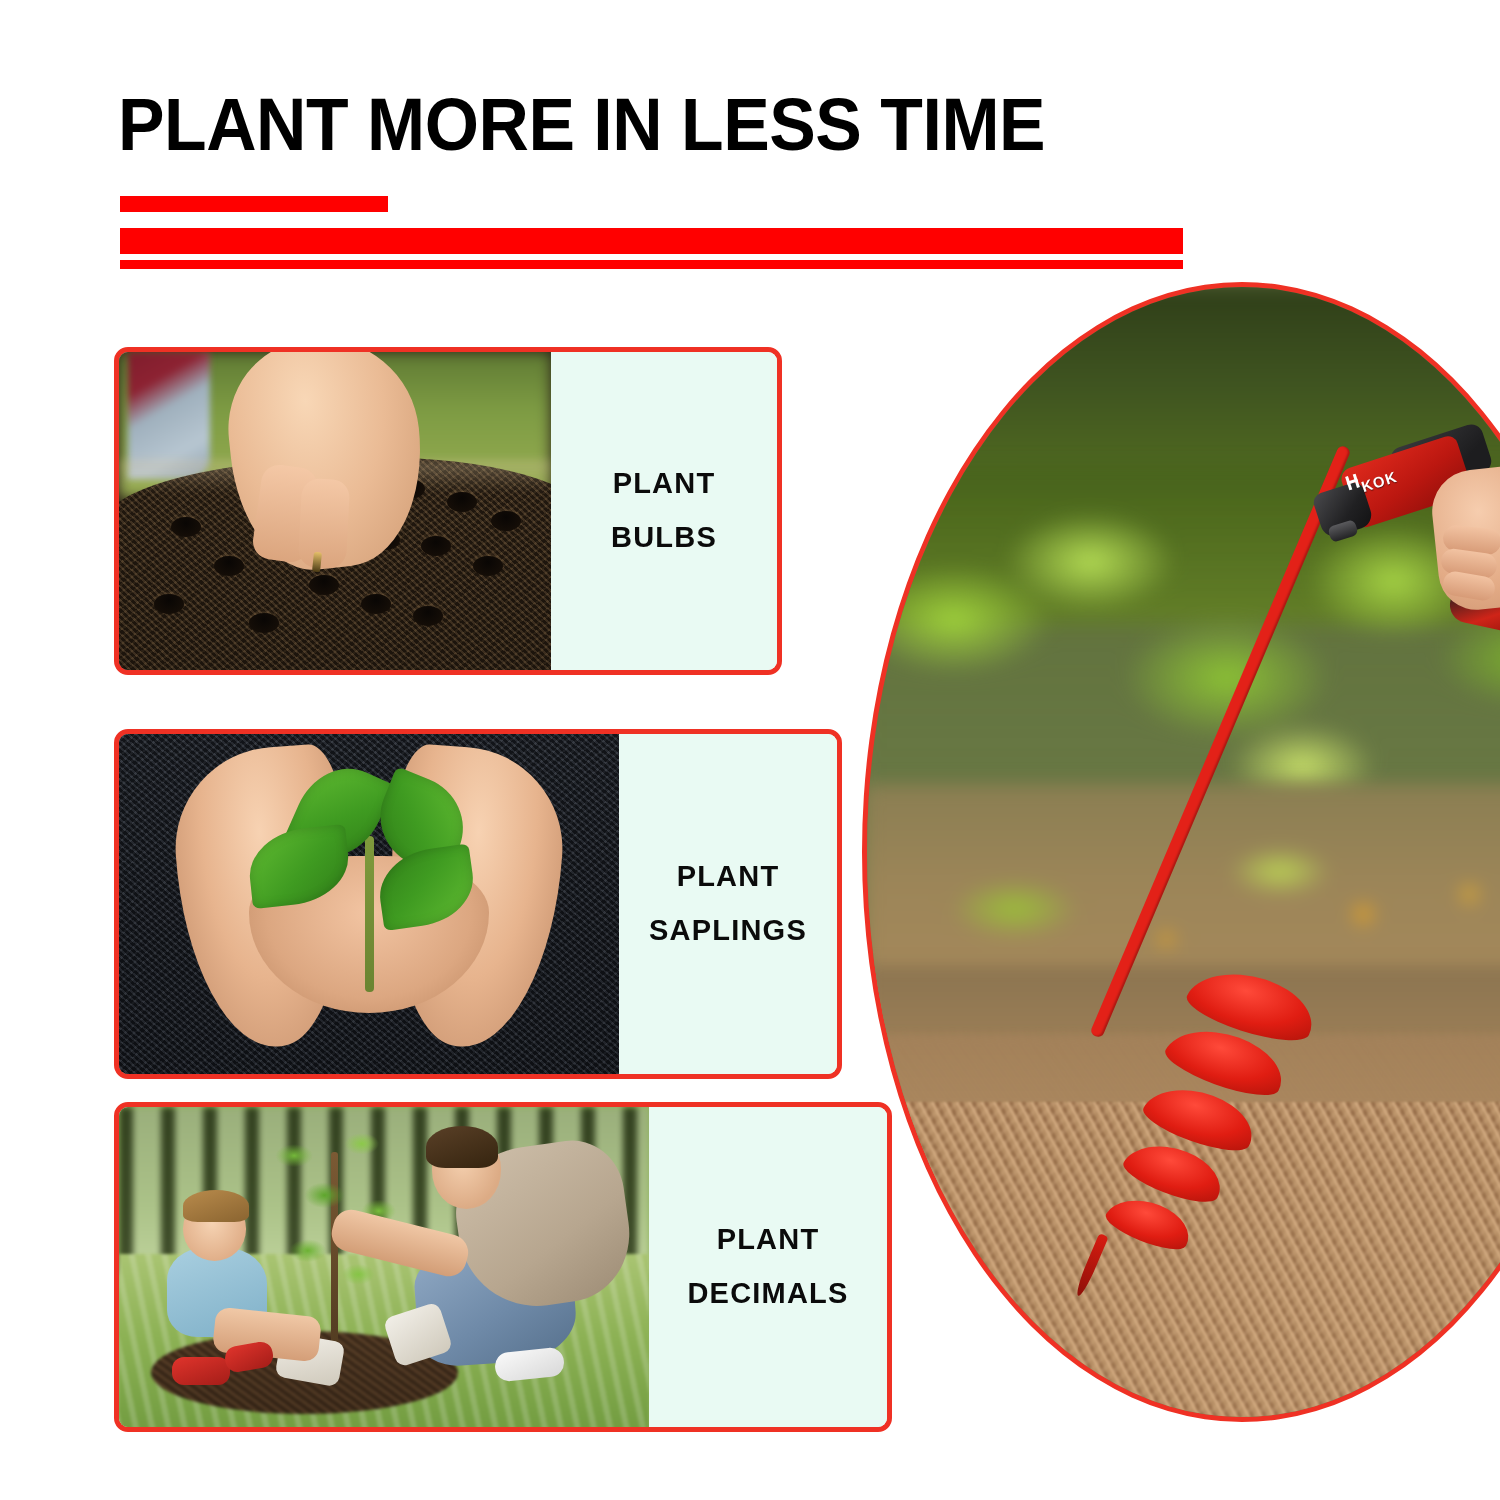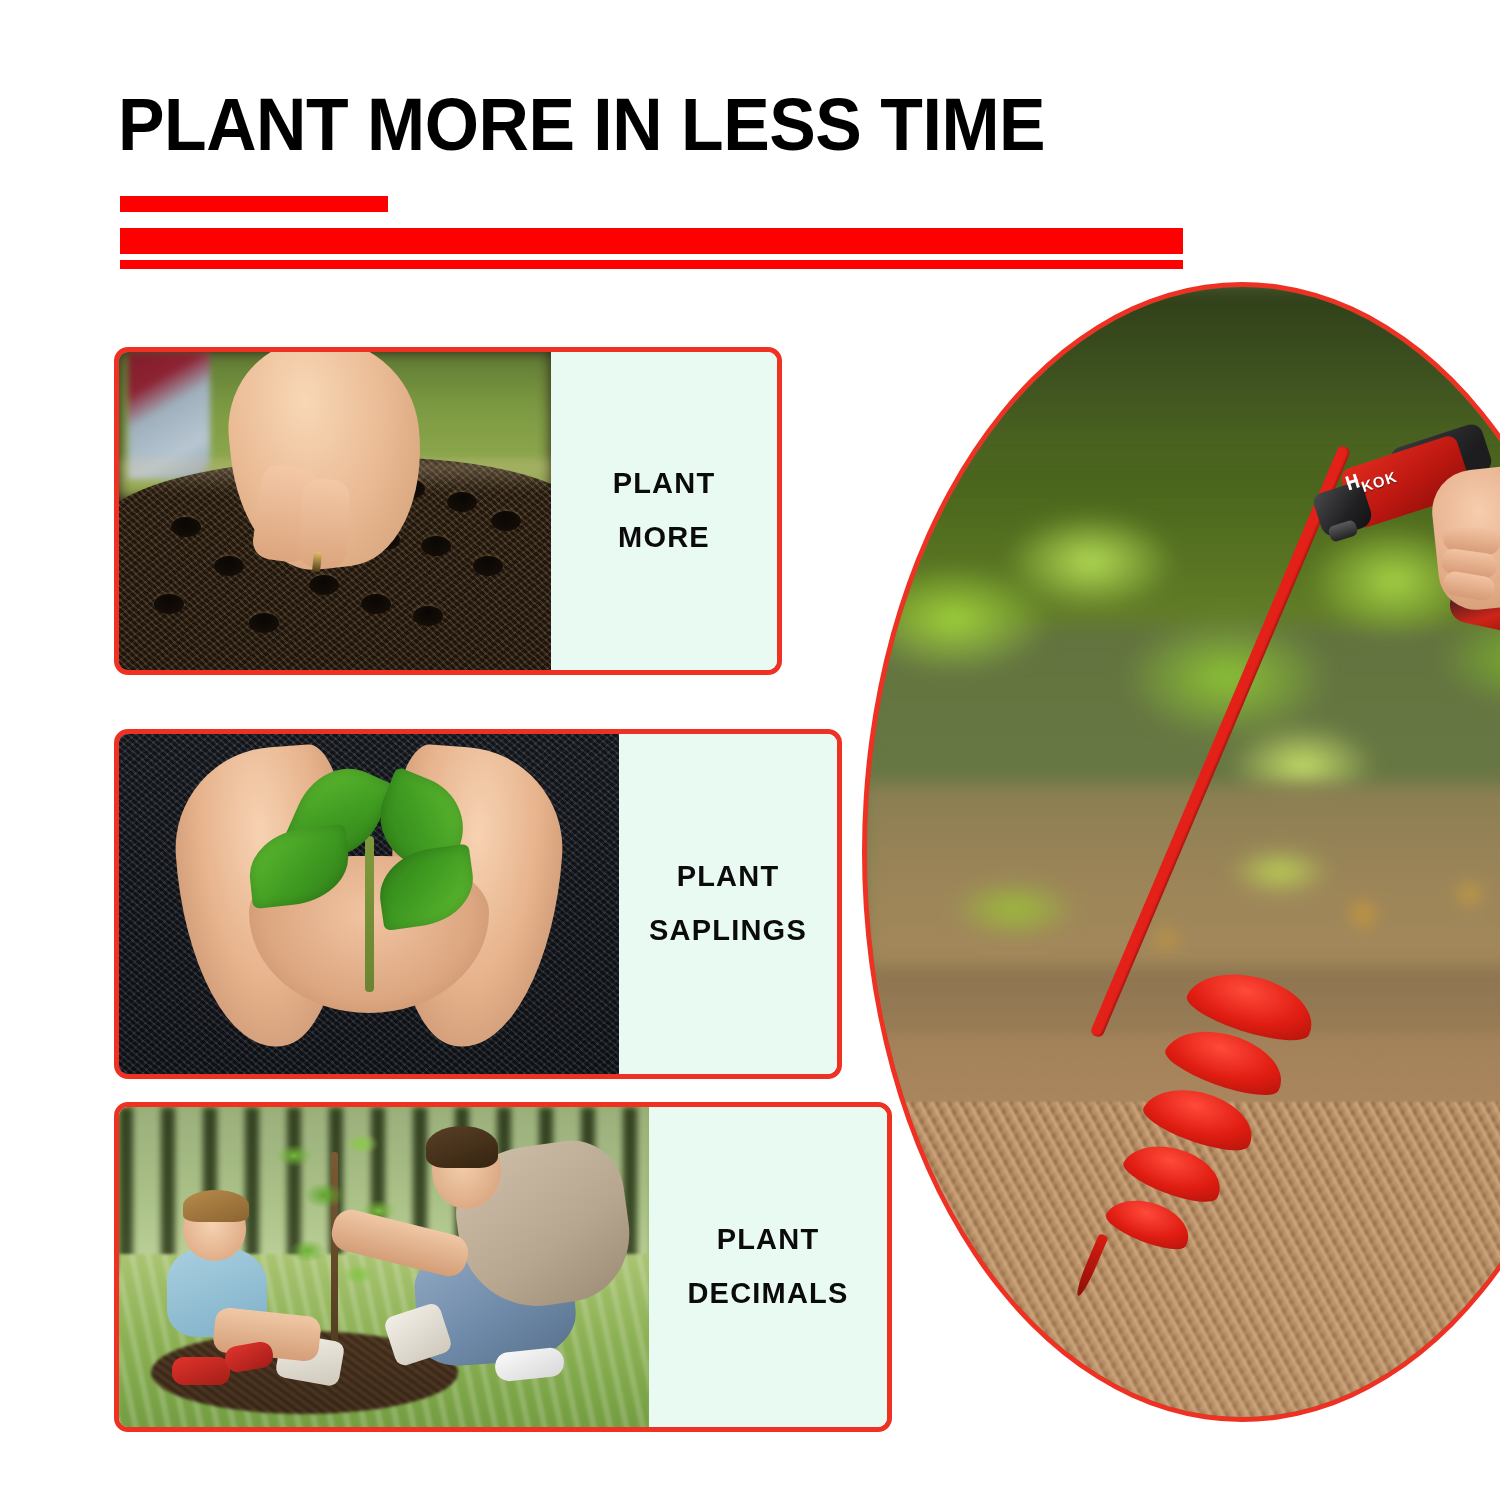--- a/index.html
+++ b/index.html
@@ -358,21 +358,21 @@
         <div class="p1-hole" style="left:8%;top:76%"></div>
         <div class="p1-hole" style="left:30%;top:82%"></div>
         <div class="p1-hand"></div>
         <div class="p1-f p1-fa"></div>
         <div class="p1-f p1-fb"></div>
         <div class="p1-seed"></div>
       </div>
     </div>
     <div class="card-label">
       <div class="ln">PLANT</div>
-      <div class="ln">MORE</div>
+      <div class="ln">BULBS</div>
     </div>
   </div>
 
   <div class="card" id="card2">
     <div class="card-photo">
       <div class="p2">
         <div class="p2-lhand"></div>
         <div class="p2-rhand"></div>
         <div class="p2-palm"></div>
         <div class="p2-stem"></div>

